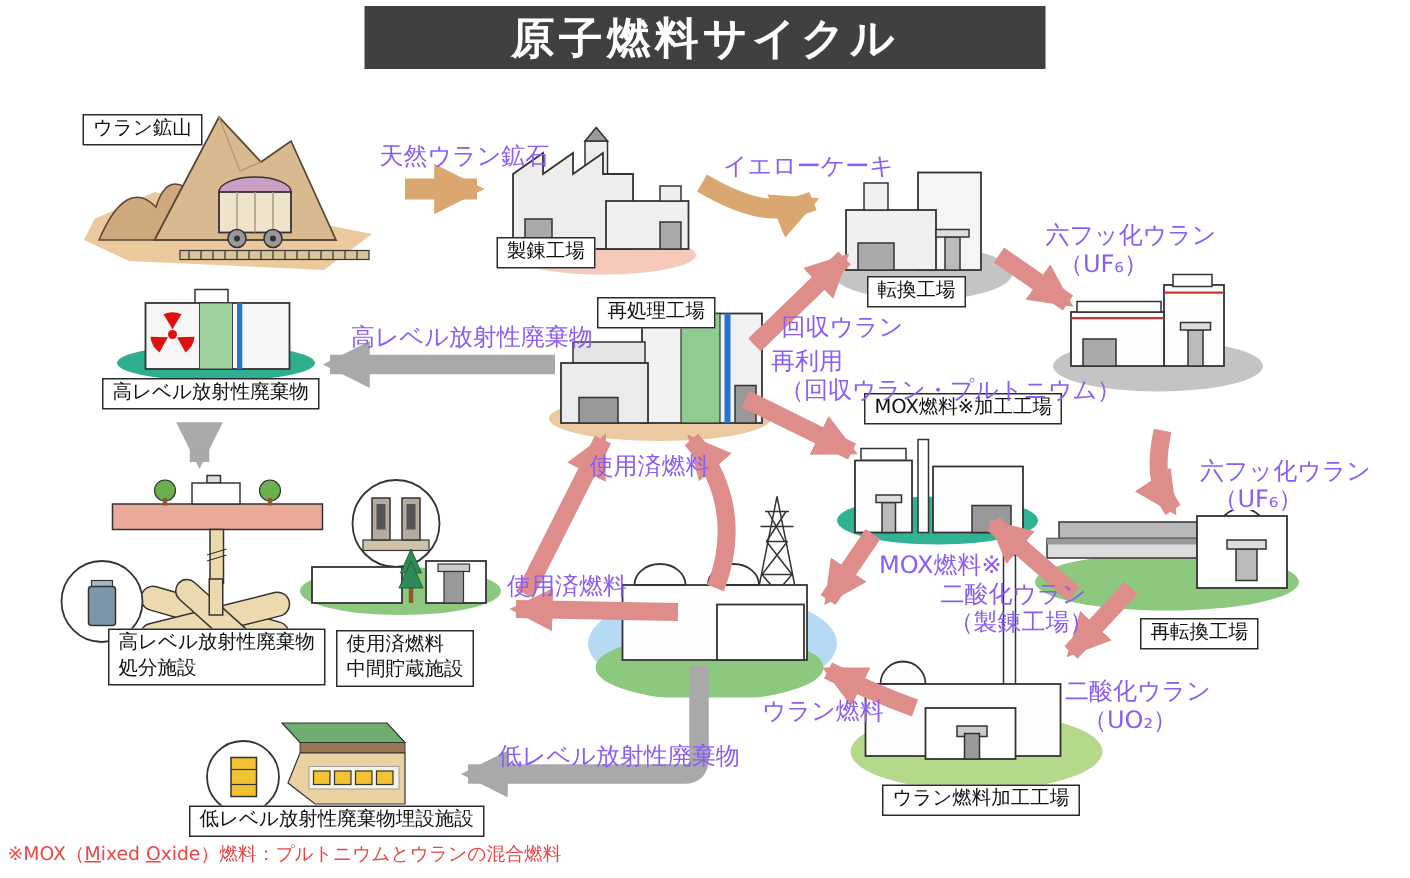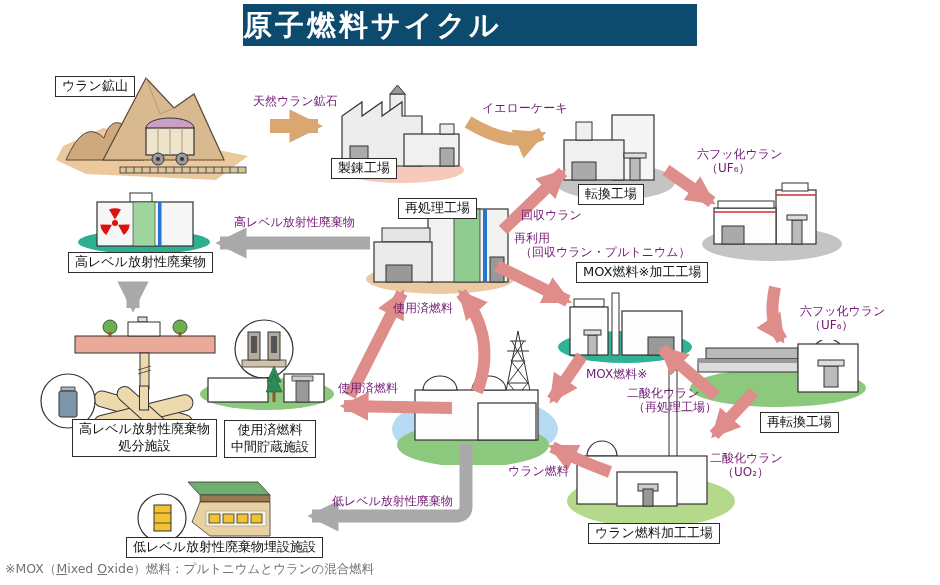--- a/index.html
+++ b/index.html
@@ -4,30 +4,30 @@
 <style>
   * { margin:0; padding:0; box-sizing:border-box; }
   html,body { background:#fff; }
   body { font-family:"DejaVu Sans","Liberation Sans",sans-serif; color:#111; }
   #canvas { position:relative; width:940px; height:585px; background:#fff; overflow:hidden; }
   .abs { position:absolute; }
   .illus { z-index:1; }
   #arrows { left:0; top:0; z-index:2; pointer-events:none; }
   .title {
     left:243px; top:4px; width:454px; height:42px;
-    background:#0c4a6e; color:#fff; font-size:29px; font-weight:bold;
-    text-align:left; line-height:42px; letter-spacing:3px; z-index:4;
+    background:#404040; color:#fff; font-size:29px; font-weight:bold;
+    text-align:center; line-height:42px; letter-spacing:3px; z-index:4;
   }
   .fac-label {
     background:#fff; border:1.6px solid #2b2b2b; font-size:13px; line-height:1.3;
-    padding:1px 6px; text-align:center; white-space:nowrap; z-index:4; color:#111;
+    padding:1px 6px; white-space:nowrap; z-index:4; color:#111;
   }
-  .flow-label { font-size:12px; color:#701a75; white-space:nowrap; z-index:4; line-height:1.2; }
+  .flow-label { font-size:16px; color:#8b5cf6; white-space:nowrap; z-index:4; line-height:1.2; }
   .plant-label { font-size:13px; color:#1a1a1a; z-index:4; line-height:1.25; text-align:center; }
-  .footnote { left:5px; top:561px; font-size:12.5px; color:#737373; z-index:4; }
+  .footnote { left:5px; top:561px; font-size:12.5px; color:#ef4444; z-index:4; }
   .u { text-decoration:underline; }
 </style>
 </head>
 <body>
 
 <div id="canvas">
 
   <div class="abs title">原子燃料サイクル</div>
 
   <svg class="abs illus" style="left:48px;top:66px" width="205" height="120" viewBox="0 0 205 120">
@@ -312,21 +312,21 @@
     <div style="padding-left:9px">（UF₆）</div>
   </div>
   <div class="abs flow-label" style="left:521px;top:208px">回収ウラン</div>
   <div class="abs flow-label" style="left:514px;top:231px">
     <div>再利用</div>
     <div style="padding-left:6px">（回収ウラン・プルトニウム）</div>
   </div>
   <div class="abs flow-label" style="left:586px;top:367px">MOX燃料※</div>
   <div class="abs flow-label" style="left:627px;top:386px">
     <div>二酸化ウラン</div>
-    <div style="padding-left:6px">（再処理工場）</div>
+    <div style="padding-left:6px">（製錬工場）</div>
   </div>
   <div class="abs flow-label" style="left:710px;top:451px">
     <div>二酸化ウラン</div>
     <div style="padding-left:12px">（UO₂）</div>
   </div>
   <div class="abs flow-label" style="left:508px;top:464px">ウラン燃料</div>
   <div class="abs flow-label" style="left:393px;top:301px">使用済燃料</div>
   <div class="abs flow-label" style="left:338px;top:381px">使用済燃料</div>
   <div class="abs flow-label" style="left:234px;top:215px">高レベル放射性廃棄物</div>
   <div class="abs flow-label" style="left:332px;top:494px">低レベル放射性廃棄物</div>

